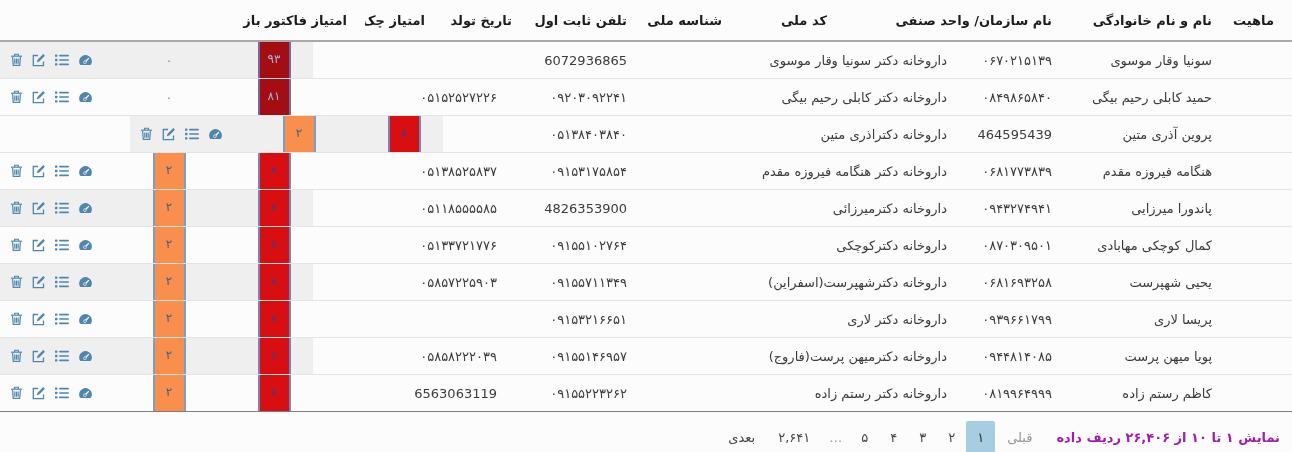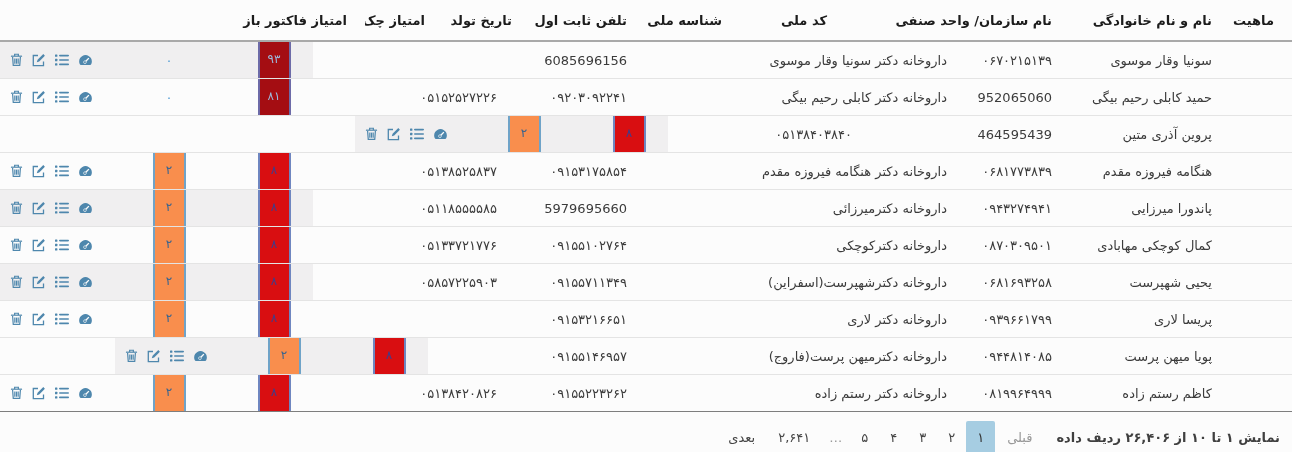--- a/index.html
+++ b/index.html
@@ -40,21 +40,21 @@
     font-size:12px;line-height:1.3;
   }
   .badge-darkred{background:#a40d12;border-color:#6d6ba8;color:#9db9dc}
   .badge-red{background:#d90e11;border-color:#6f86c0;color:#3b3f8f}
   .badge-orange{background:#f98e4d;border-color:#6fa3c8;color:#39648f}
   .zero-dot{color:#569fd6;font-size:13px}
   .actions-cell{display:flex;flex-direction:row;justify-content:center;align-items:center;gap:9px;direction:ltr;padding:0;height:100%}
   .action{display:inline-flex;align-items:center;cursor:pointer}
   
   .pagination{display:flex;align-items:center;height:51px;padding:0 12px;font-size:13px;background:#fcfcfc}
-  .pg-info{font-weight:bold;color:#404040;margin-left:12px;font-size:13px;white-space:nowrap}
+  .pg-info{font-weight:bold;color:#a21caf;margin-left:12px;font-size:13px;white-space:nowrap}
   .pg-item{padding:9px 12px;color:#444;cursor:pointer;white-space:nowrap}
   .pg-prev{color:#999}
   .pg-pages{display:flex;align-items:center}
   .pg-page{padding:9px 11px;color:#444;cursor:pointer}
   .pg-page.active{background:#a6cde2;color:#333;border-radius:2px}
   .pg-ellipsis{padding:9px 8px;color:#999;cursor:default}
 </style>
 </head>
 <body>
 
@@ -71,21 +71,21 @@
       <div class="cell col-invoice_score">امتیاز فاکتور باز</div>
       <div class="cell col-actions"></div>
     </div>
   <div class="rows-container">
       <div class="row odd">
     <div class="cell col-nature"></div>
     <div class="cell col-name">سونیا وقار موسوی</div>
     <div class="cell col-national_code">۰۶۷۰۲۱۵۱۳۹</div>
     <div class="cell col-org">داروخانه دکتر سونیا وقار موسوی</div>
     <div class="cell col-national_id"></div>
-    <div class="cell col-mobile1">6085696156</div>
+    <div class="cell col-mobile1">6072936865</div>
     <div class="cell col-phone1"></div>
     <div class="cell col-birth_date"></div>
     <div class="cell col-check_score badge-cell striped">
           <span class="badge badge-darkred">۹۳</span>
         </div>
     <div class="cell col-invoice_score badge-cell striped">
           <span class="zero-dot">۰</span>
         </div>
     <div class="cell col-actions actions-cell striped">
       <span class="action">
@@ -123,21 +123,21 @@
           <path fill="#4e87ad" d="M8 1.2 A6.8 6.8 0 0 0 1.9 11.1 Q2.2 11.9 3 11.9 H13 Q13.8 11.9 14.1 11.1 A6.8 6.8 0 0 0 8 1.2 Z"></path>
           <line x1="7.6" y1="8.6" x2="11.6" y2="4.4" stroke="#fcfcfc" stroke-width="1.4"></line>
           <circle cx="7.4" cy="8.8" r="1.5" fill="#4e87ad" stroke="#fcfcfc" stroke-width="0.7"></circle>
             </svg>
       </span>
     </div>
   </div>
       <div class="row">
     <div class="cell col-nature"></div>
     <div class="cell col-name">حمید کابلی رحیم بیگی</div>
-    <div class="cell col-national_code">952065060</div>
+    <div class="cell col-national_code">۰۸۴۹۸۶۵۸۴۰</div>
     <div class="cell col-org">داروخانه دکتر کابلی رحیم بیگی</div>
     <div class="cell col-national_id"></div>
     <div class="cell col-mobile1">۰۹۲۰۳۰۹۲۲۴۱</div>
     <div class="cell col-phone1">۰۵۱۵۲۵۲۷۲۲۶</div>
     <div class="cell col-birth_date"></div>
     <div class="cell col-check_score badge-cell striped">
           <span class="badge badge-darkred">۸۱</span>
         </div>
     <div class="cell col-invoice_score badge-cell striped">
           <span class="zero-dot">۰</span>
@@ -179,20 +179,21 @@
           <line x1="7.6" y1="8.6" x2="11.6" y2="4.4" stroke="#fcfcfc" stroke-width="1.4"></line>
           <circle cx="7.4" cy="8.8" r="1.5" fill="#4e87ad" stroke="#fcfcfc" stroke-width="0.7"></circle>
             </svg>
       </span>
     </div>
   </div>
       <div class="row odd">
     <div class="cell col-nature"></div>
     <div class="cell col-name">پروین آذری متین</div>
     <div class="cell col-national_code">464595439</div>
+    <div class="cell col-org">داروخانه دکتراذری متین</div>
     <div class="cell col-national_id"></div>
     <div class="cell col-phone1">۰۵۱۳۸۴۰۳۸۴۰</div>
     <div class="cell col-birth_date"></div>
     <div class="cell col-check_score badge-cell striped">
           <span class="badge badge-red">۸</span>
         </div>
     <div class="cell col-invoice_score badge-cell striped">
           <span class="badge badge-orange">۲</span>
         </div>
     <div class="cell col-actions actions-cell striped">
@@ -289,21 +290,21 @@
             </svg>
       </span>
     </div>
   </div>
       <div class="row odd">
     <div class="cell col-nature"></div>
     <div class="cell col-name">پاندورا میرزایی</div>
     <div class="cell col-national_code">۰۹۴۳۲۷۴۹۴۱</div>
     <div class="cell col-org">داروخانه دکترمیرزائی</div>
     <div class="cell col-national_id"></div>
-    <div class="cell col-mobile1">5979695660</div>
+    <div class="cell col-mobile1">4826353900</div>
     <div class="cell col-phone1">۰۵۱۱۸۵۵۵۵۸۵</div>
     <div class="cell col-birth_date"></div>
     <div class="cell col-check_score badge-cell striped">
           <span class="badge badge-red">۸</span>
         </div>
     <div class="cell col-invoice_score badge-cell striped">
           <span class="badge badge-orange">۲</span>
         </div>
     <div class="cell col-actions actions-cell striped">
       <span class="action">
@@ -510,20 +511,21 @@
       </span>
     </div>
   </div>
       <div class="row odd">
     <div class="cell col-nature"></div>
     <div class="cell col-name">پویا میهن پرست</div>
     <div class="cell col-national_code">۰۹۴۴۸۱۴۰۸۵</div>
     <div class="cell col-org">داروخانه دکترمیهن پرست(فاروج)</div>
     <div class="cell col-national_id"></div>
     <div class="cell col-mobile1">۰۹۱۵۵۱۴۶۹۵۷</div>
+    <div class="cell col-phone1">۰۵۸۵۸۲۲۲۰۳۹</div>
     <div class="cell col-birth_date"></div>
     <div class="cell col-check_score badge-cell striped">
           <span class="badge badge-red">۸</span>
         </div>
     <div class="cell col-invoice_score badge-cell striped">
           <span class="badge badge-orange">۲</span>
         </div>
     <div class="cell col-actions actions-cell striped">
       <span class="action">
         <svg width="13" height="14" viewBox="0 0 14 15">
@@ -564,21 +566,21 @@
       </span>
     </div>
   </div>
       <div class="row">
     <div class="cell col-nature"></div>
     <div class="cell col-name">کاظم رستم زاده</div>
     <div class="cell col-national_code">۰۸۱۹۹۶۴۹۹۹</div>
     <div class="cell col-org">داروخانه دکتر رستم زاده</div>
     <div class="cell col-national_id"></div>
     <div class="cell col-mobile1">۰۹۱۵۵۲۲۳۲۶۲</div>
-    <div class="cell col-phone1">۰۵۱۳۸۴۲۰۸۲۶</div>
+    <div class="cell col-phone1">6563063119</div>
     <div class="cell col-birth_date"></div>
     <div class="cell col-check_score badge-cell striped">
           <span class="badge badge-red">۸</span>
         </div>
     <div class="cell col-invoice_score badge-cell striped">
           <span class="badge badge-orange">۲</span>
         </div>
     <div class="cell col-actions actions-cell striped">
       <span class="action">
         <svg width="13" height="14" viewBox="0 0 14 15">

